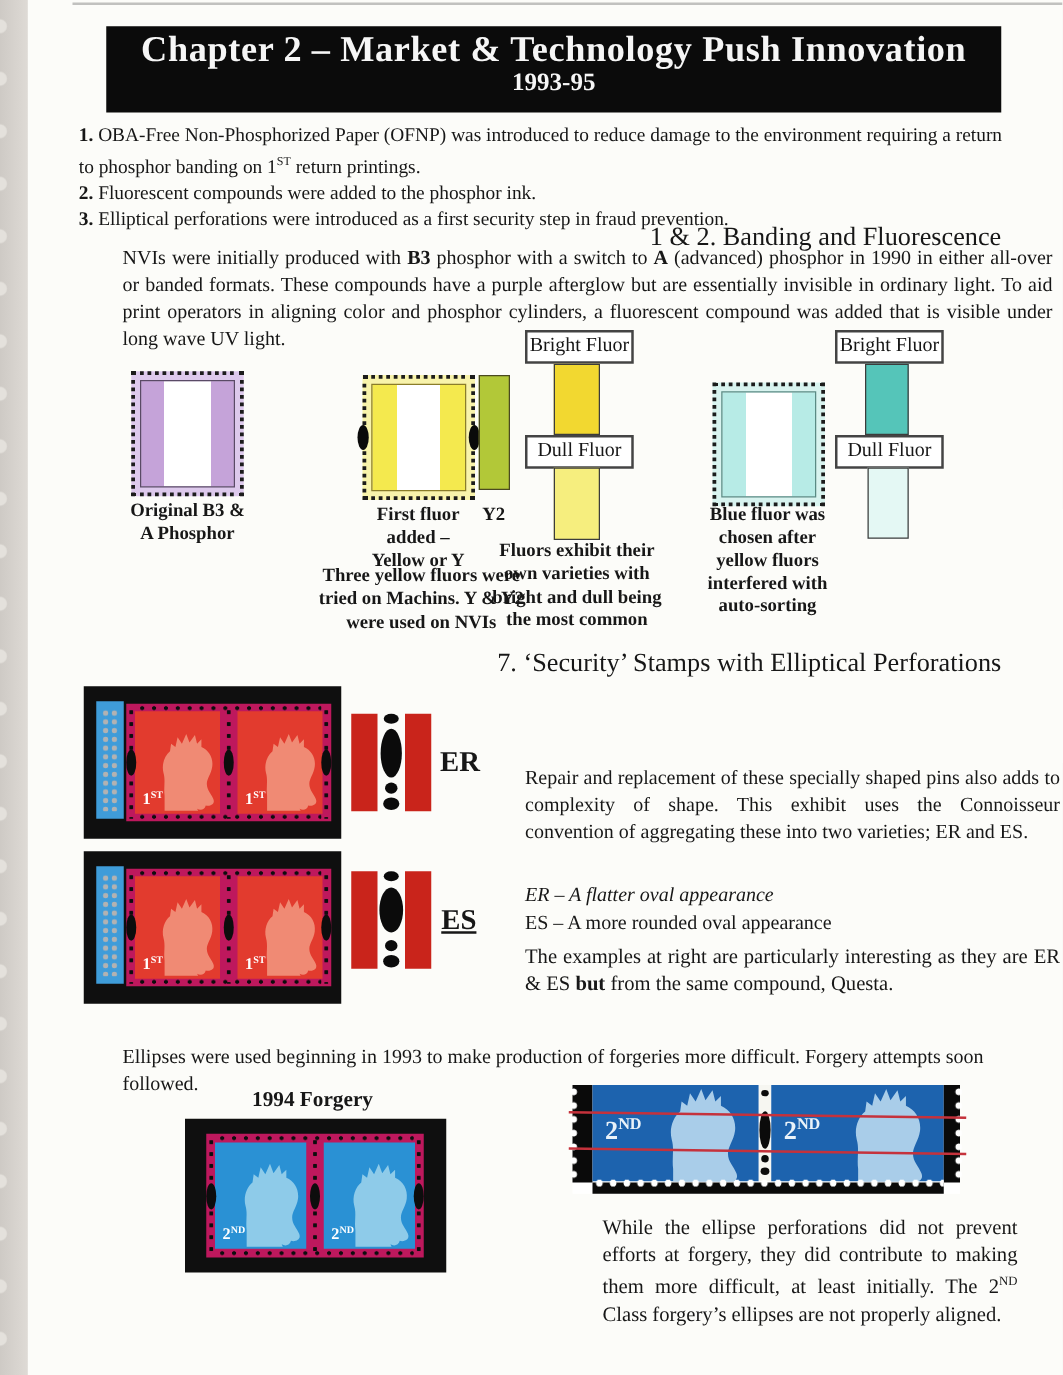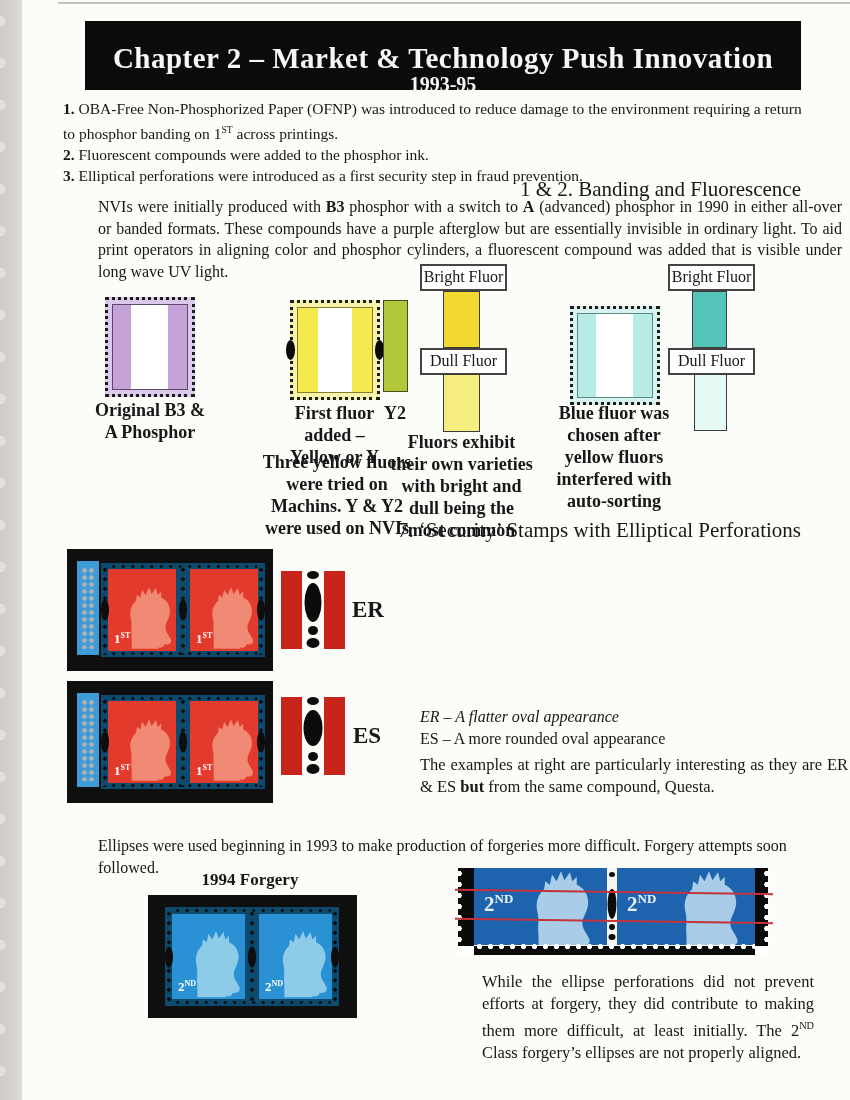--- a/index.html
+++ b/index.html
@@ -8,21 +8,21 @@
 
   
   .binding{position:absolute;left:0;top:0;width:22px;height:1100px;
     background-color:#d6d2cd;
     background-image:radial-gradient(circle at 0px 50%, #e4e1dc 5px, transparent 6px),linear-gradient(to right,#cecac5,#dedad5);
     background-size:22px 42px,100% 100%;}
   .topline{position:absolute;left:58px;top:2px;width:792px;height:2px;background:#909090;opacity:.55;}
 
   
   .banner{position:absolute;left:85px;top:21px;width:716px;height:69px;background:#0b0b0b;text-align:center;color:#f6f6f6;}
-  .banner .l1{font-size:29px;font-weight:bold;letter-spacing:.5px;padding-top:21px;}
+  .banner .l1{font-size:29px;font-weight:bold;letter-spacing:.5px;padding-top:3px;}
   .banner .l2{font-size:20px;font-weight:bold;margin-top:-2px;}
 
   
   .intro{position:absolute;left:63px;top:98px;width:744px;font-size:15.5px;line-height:21px;}
   .intro b{font-weight:bold;}
   sup{font-size:.62em;}
   .h-right{position:absolute;left:56px;width:745px;text-align:right;font-weight:normal;font-size:21px;}
   .para{position:absolute;font-size:16px;line-height:21.5px;text-align:justify;margin-left:35px;}
 
   
@@ -34,28 +34,28 @@
   .ds-yellow .inner{background:linear-gradient(to right,#f4e94e 0 27%,#fff 27% 73%,#f4e94e 73% 100%);border-color:#8a7d2a;}
   .ds-blue{background:#d8f3ef;}
   .ds-blue .inner{background:linear-gradient(to right,#b7ebe6 0 25%,#fff 25% 75%,#b7ebe6 75% 100%);border-color:#5a8a84;}
   .side-ell{position:absolute;width:9px;height:20px;background:#0a0a0a;border-radius:50%;top:50%;transform:translateY(-50%);}
   .side-ell.l{left:-7px;} .side-ell.r{right:-7px;}
 
   .y2bar{position:absolute;left:383px;top:300px;width:23px;height:90px;background:#b2c838;border:1.5px solid #4a4a20;}
   .boxlabel{position:absolute;width:83px;height:23px;background:#fff;border:2px solid #444;text-align:center;font-size:16px;line-height:21px;}
   .swatch{position:absolute;border:1.5px solid #3c3c3c;}
   .sw-by{background:#f2d830;} .sw-dy{background:#f6ee7e;} .sw-bt{background:#55c5b9;} .sw-dc{background:#e4f8f4;}
-  .cap{position:absolute;font-weight:bold;font-size:18px;line-height:1.22;text-align:center;}
+  .cap{position:absolute;font-weight:bold;font-size:15px;line-height:1.22;text-align:center;}
 
   
   .mount{position:absolute;background:#0f0f0f;}
   .selvedge{position:absolute;left:10px;top:12px;width:22px;height:94px;background:#3f9cd9;overflow:hidden;}
   .selvedge .pat{position:absolute;left:4px;right:4px;top:6px;bottom:6px;
     background-image:radial-gradient(circle,#b2b2b2 2px,transparent 2.4px);background-size:7px 7px;}
-  .pair{position:absolute;background:#0c4a6e;}
+  .pair{position:absolute;background:#be185d;}
   .pair .face{position:absolute;overflow:hidden;}
   .face-red{background:#e23b2e;} .face-blue{background:#2a91d4;}
   .perf-col{position:absolute;top:2px;bottom:2px;width:6px;
     background-image:radial-gradient(circle,#0d0d0d 1.6px,transparent 1.9px);
     background-size:6px 9.5px;background-position:center 0;}
   .perf-col::after{content:"";position:absolute;top:50%;left:50%;transform:translate(-50%,-50%);
     width:8px;height:21px;background:#0d0d0d;border-radius:50%;}
   .perf-row{position:absolute;left:8px;right:8px;height:5px;
     background-image:radial-gradient(circle,#0d0d0d 1.4px,transparent 1.7px);
     background-size:9.5px 5px;background-position:0 center;}
@@ -103,21 +103,21 @@
 <div class="page">
   <div class="binding"></div>
   <div class="topline"></div>
 
   <div class="banner">
     <div class="l1">Chapter 2 – Market &amp; Technology Push Innovation</div>
     <div class="l2">1993-95</div>
   </div>
 
   <div class="intro">
-    <div><b>1.</b> <span>OBA-Free Non-Phosphorized Paper (OFNP) was introduced to reduce damage to the environment requiring a return to phosphor banding on 1</span><sup>ST</sup><span> across printings.</span></div>
+    <div><b>1.</b> <span>OBA-Free Non-Phosphorized Paper (OFNP) was introduced to reduce damage to the environment requiring a return to phosphor banding on 1</span><sup>ST</sup><span> return printings.</span></div>
     <div><b>2.</b> <span>Fluorescent compounds were added to the phosphor ink.</span></div>
     <div><b>3.</b> <span>Elliptical perforations were introduced as a first security step in fraud prevention.</span></div>
   </div>
 
   <div class="h-right" style="top:177px;">1 &amp; 2. Banding and Fluorescence</div>
   <div class="para" style="left:63px;top:196px;width:744px;">
     <span>NVIs were initially produced with </span><b>B3</b><span> phosphor with a switch to </span><b>A</b><span> (advanced) phosphor in 1990 in either all-over or banded formats. These compounds have a purple afterglow but are essentially invisible in ordinary light. To aid print operators in aligning color and phosphor cylinders, a fluorescent compound was added that is visible under long wave UV light.</span>
   </div>
 
   <div class="diag-stamp ds-purple" style="left:105px;top:297px;width:84px;height:94px;">
@@ -188,20 +188,21 @@
   <div class="ellip er" style="left:281px;top:571px;">
     <div class="bar l"></div>
     <div class="bar r"></div>
     <div class="d d1"></div>
     <div class="d dbig"></div>
     <div class="d d2"></div>
     <div class="d d3"></div>
   </div>
   <div class="ellab" style="left:352px;top:597px;">ER</div>
 
+  <div class="para" style="left:385px;top:612px;width:428px;">Repair and replacement of these specially shaped pins also adds to complexity of shape. This exhibit uses the Connoisseur convention of aggregating these into two varieties; ER and ES.</div>
 
   <div class="mount" style="left:67px;top:681px;width:206px;height:122px;">
     <div class="selvedge">
         <div class="pat"></div>
       </div>
     <div class="pair" style="left:34px;top:14px;width:164px;height:94px;">
       <div class="face face-red" style="left:7px;top:6px;bottom:6px;width:68px;">
         <svg class="queen" width="52" height="72" viewBox="0 0 60 80">
             <path d="M10 80 L10 66 C9 58 11 52 9 45 C7 37 10 29 15 25 L16 18 L20 21 L22 12 L26 18 L30 9 L33 17 L38 10 L40 18 L44 14 L44 21 C51 24 55 31 54 39 C53 46 49 50 49 55 C49 61 53 64 55 69 C57 74 52 76 48 75 C47 79 43 80 40 78 L41 80 Z"></path>
           </svg>
@@ -222,21 +223,21 @@
   </div>
 
   <div class="ellip es" style="left:281px;top:697px;">
     <div class="bar l"></div>
     <div class="bar r"></div>
     <div class="d d1"></div>
     <div class="d dbig"></div>
     <div class="d d2"></div>
     <div class="d d3"></div>
   </div>
-  <div class="ellab" style="left:353px;top:723px;">ES</div>
+  <div class="ellab" style="left:353px;top:723px;text-decoration:underline;">ES</div>
 
   <div class="para" style="left:385px;top:706px;width:428px;text-align:left;font-style:italic;">ER – A flatter oval appearance</div>
   <div class="para" style="left:385px;top:728px;width:428px;text-align:left;">ES – A more rounded oval appearance</div>
   <div class="para" style="left:385px;top:754px;width:428px;font-size:16.5px;">
     <span>The examples at right are particularly interesting as they are ER &amp; ES </span><b>but</b><span> from the same compound, Questa.</span>
   </div>
 
   <div class="para" style="left:63px;top:835px;width:745px;text-align:left;">Ellipses were used beginning in 1993 to make production of forgeries more difficult. Forgery attempts soon followed.</div>
   <div class="cap" style="left:140px;top:870px;width:220px;font-size:17px;">1994 Forgery</div>
 

